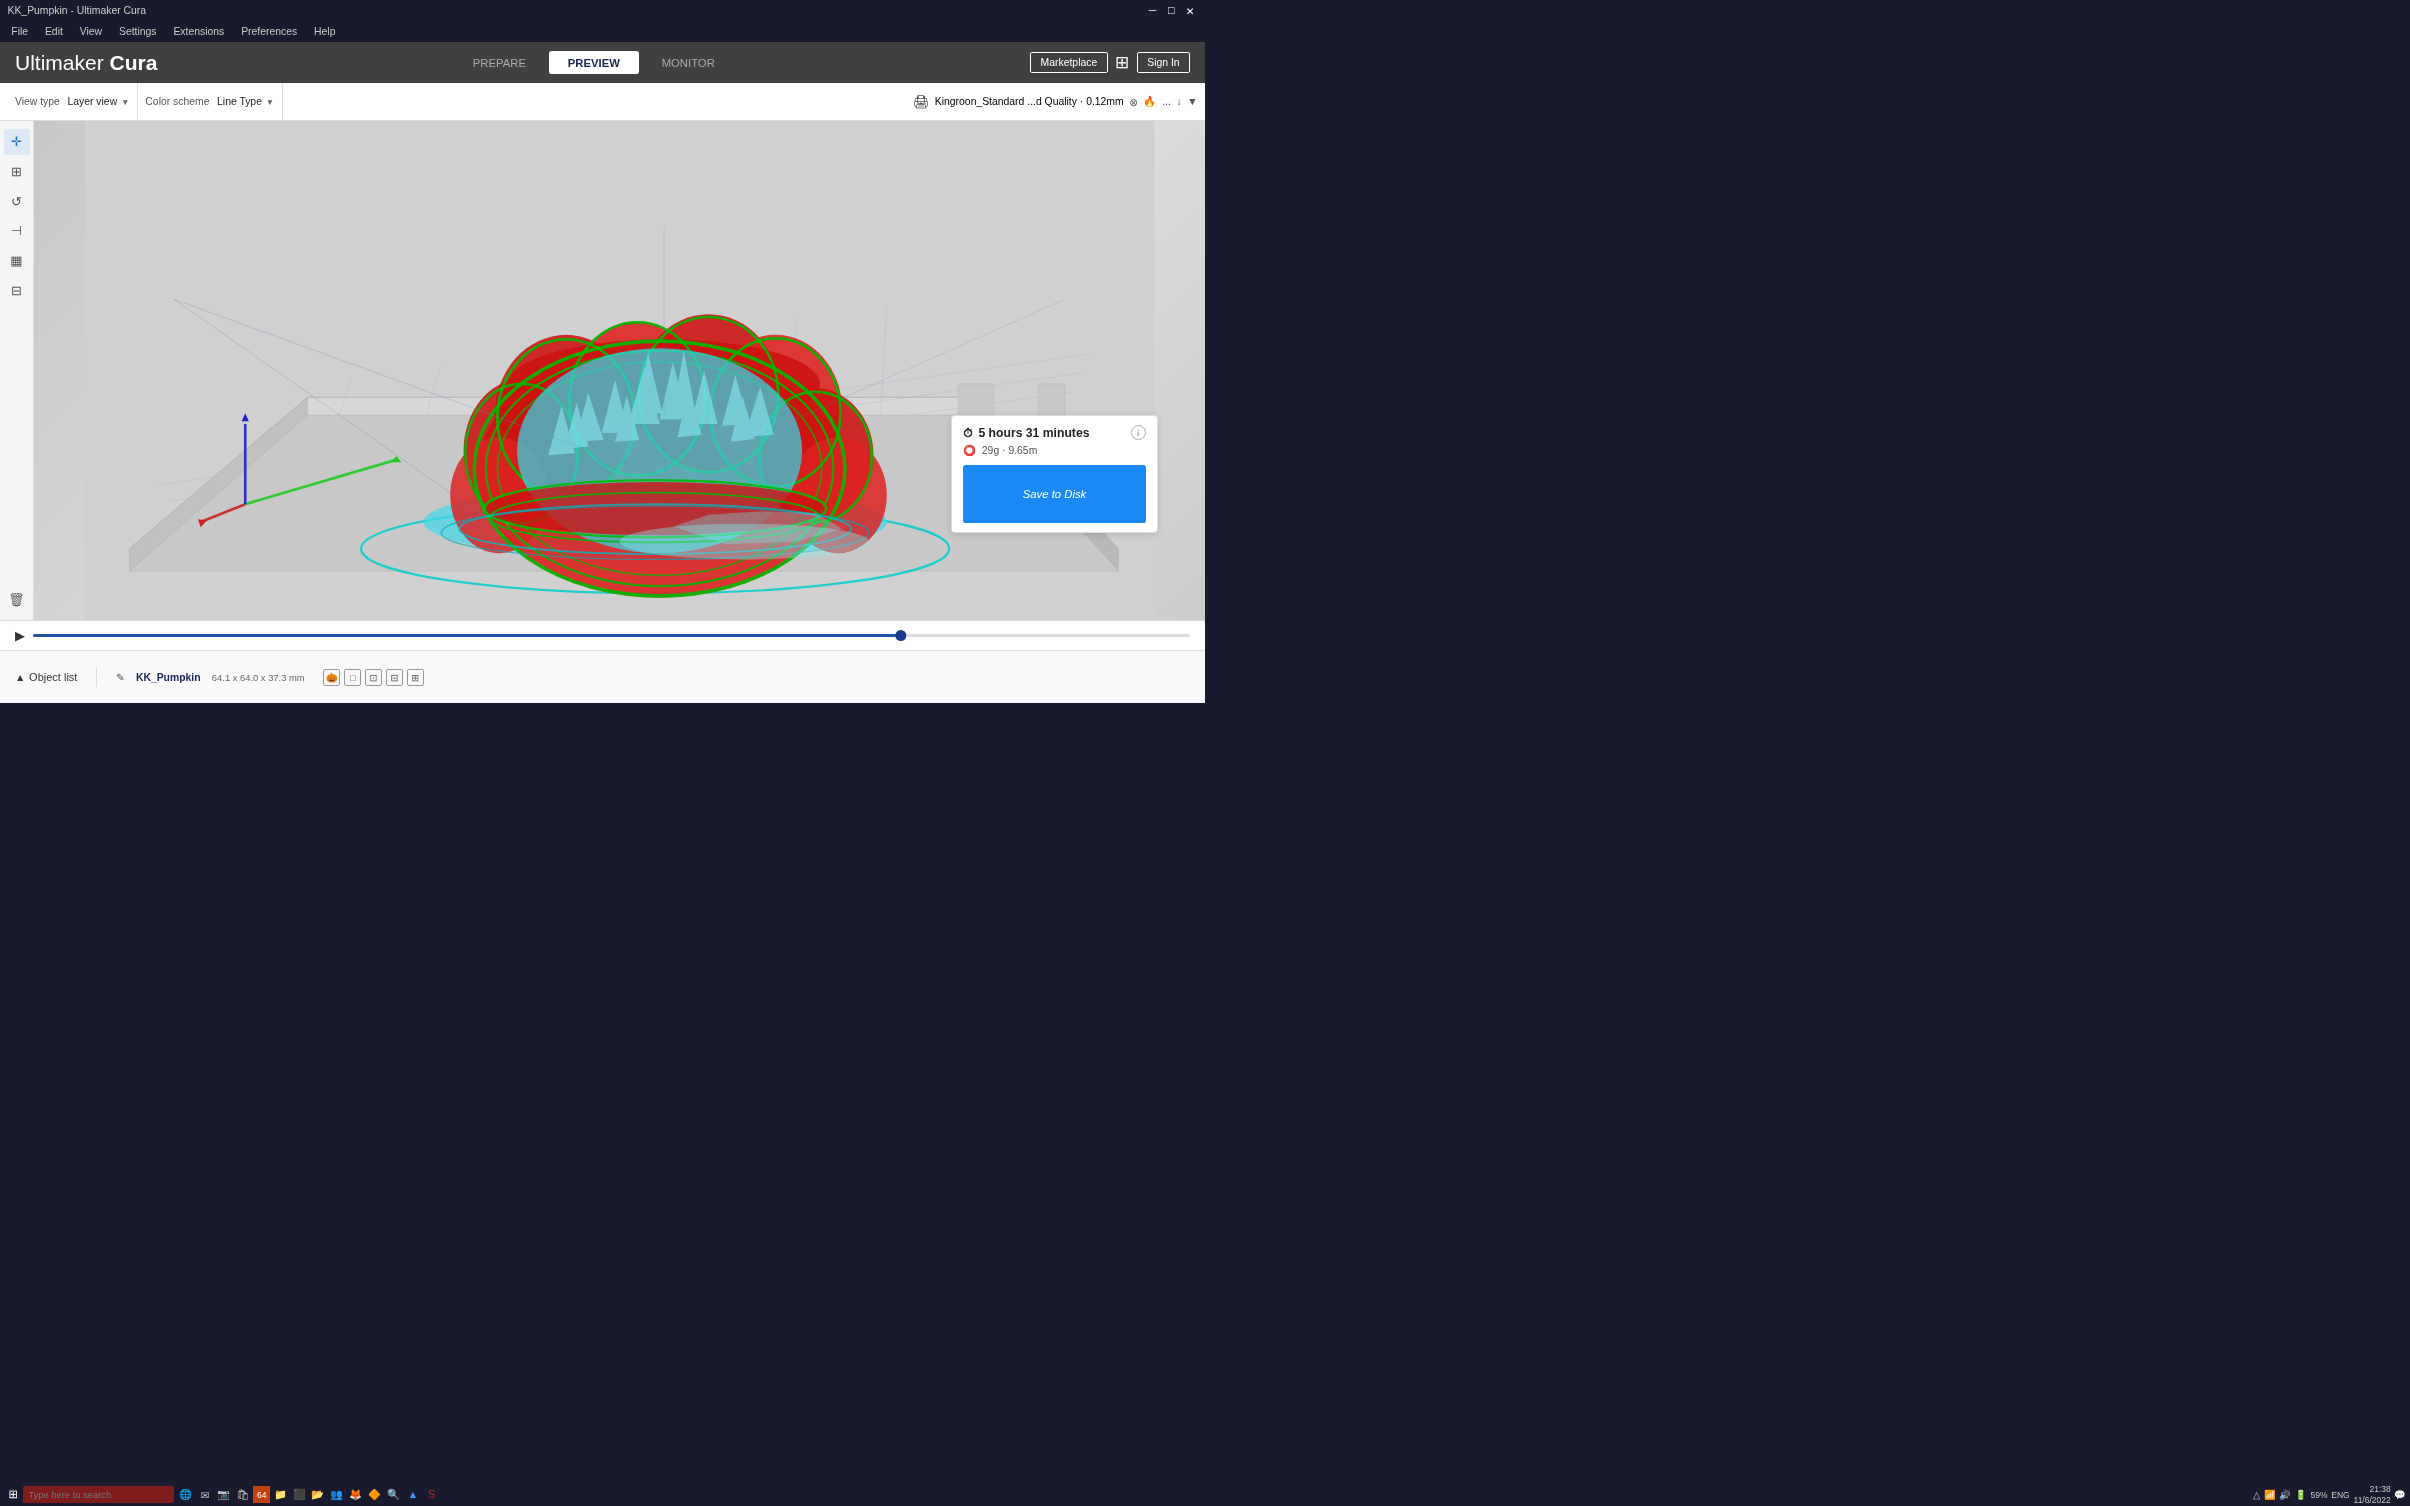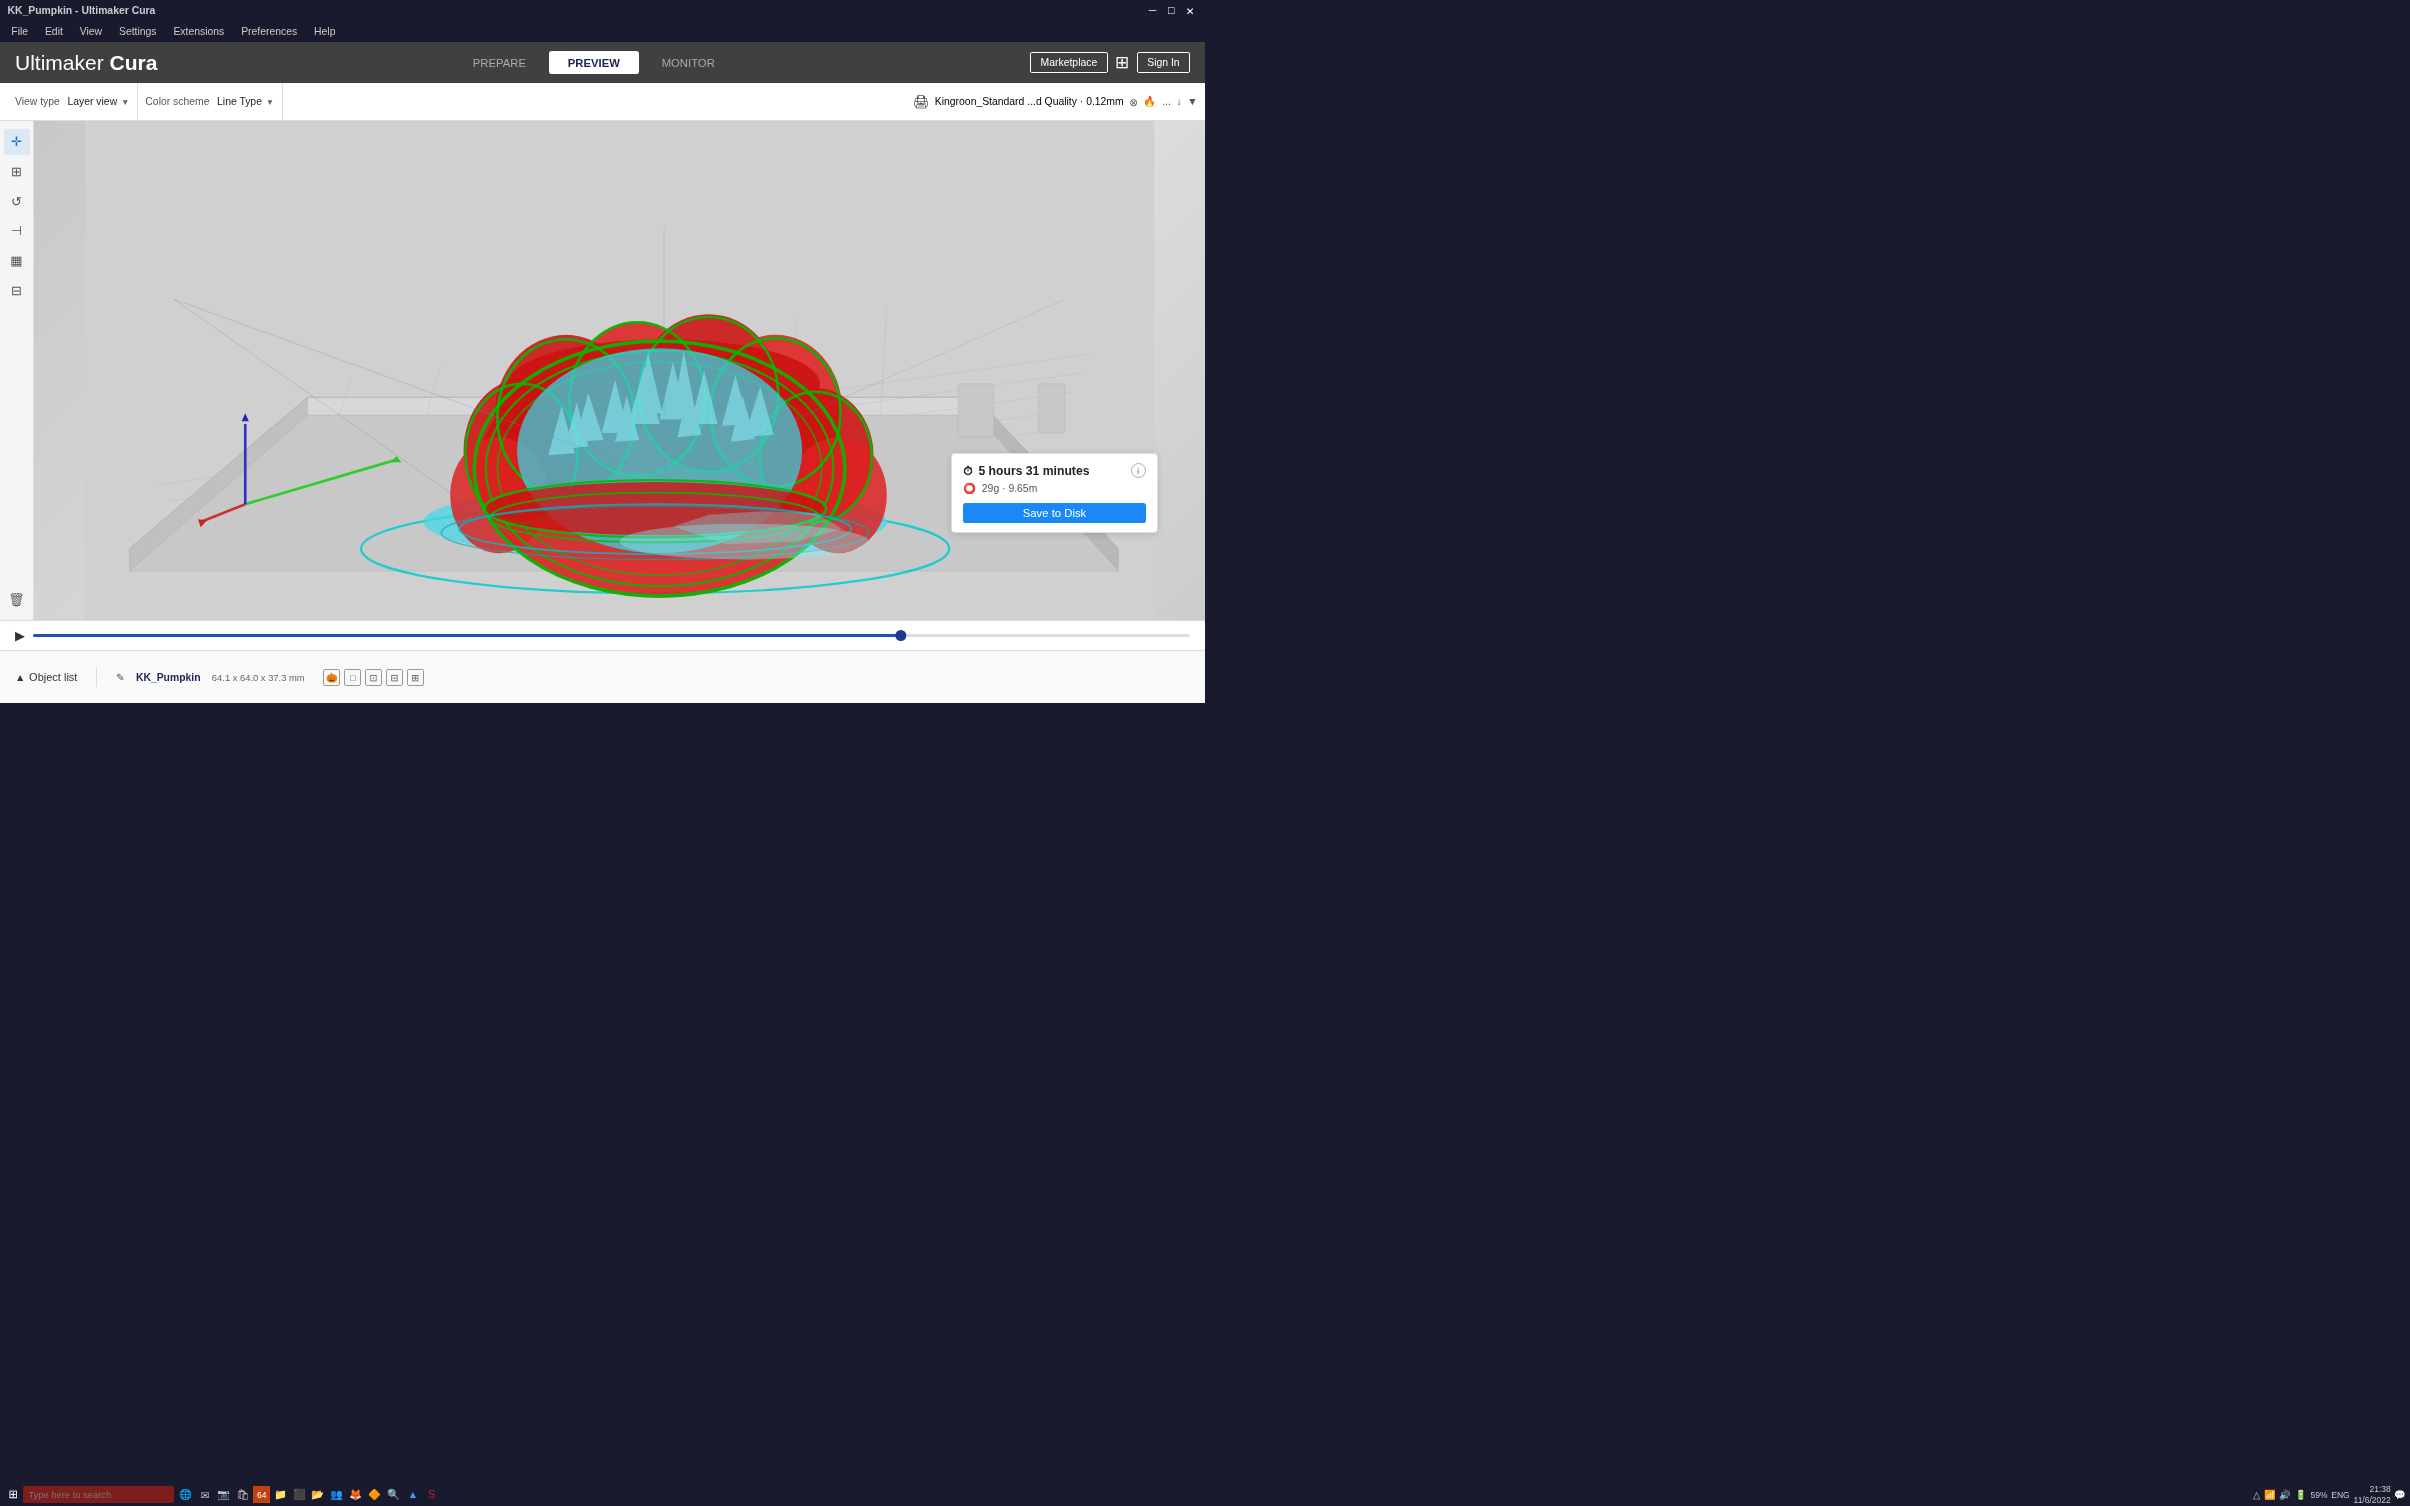--- a/index.html
+++ b/index.html
@@ -306,25 +306,26 @@
     .print-material {
       font-size: 10.4px; color: #555;
       display: flex; align-items: center; gap: 5.6px;
       margin-bottom: 7.5px;
     }
     #save-btn {
       width: 100%;
       background: #1a88f5;
       color: #fff;
       border: none;
-      padding: 4px;
+      padding: 23px;
       border-radius: 2.8px;
       cursor: pointer;
       font-size: 11.3px;
       font-weight: 500;
+      font-style: italic;
     }
 
     
     #taskbar {
       height: 22.6px;
       background: #1a1a2e;
       display: flex;
       align-items: center;
       padding: 0 3.8px;
       position: fixed;
@@ -369,21 +370,21 @@
       position: absolute;
       top: 0; left: 0; right: 0; bottom: 0;
       background: 
         linear-gradient(135deg, #c8c8c8 0%, #d8d8d8 40%, #e0e0e0 60%, #cccccc 100%);
     }
   </style>
 </head>
 <body>
 
 <div id="titlebar">
-  <span style="font-size:10.4px; color:#ccc;font-weight:bold;">KK_Pumpkin - Ultimaker Cura</span>
+  <span style="font-size:10.4px; color:#ccc;">KK_Pumpkin - Ultimaker Cura</span>
   <div id="titlebar-controls">
     <button class="title-btn">─</button>
     <button class="title-btn">□</button>
     <button class="title-btn" id="close-btn">✕</button>
   </div>
 </div>
 
 <div id="menubar">
   <span class="menu-item">File</span>
   <span class="menu-item">Edit</span>

